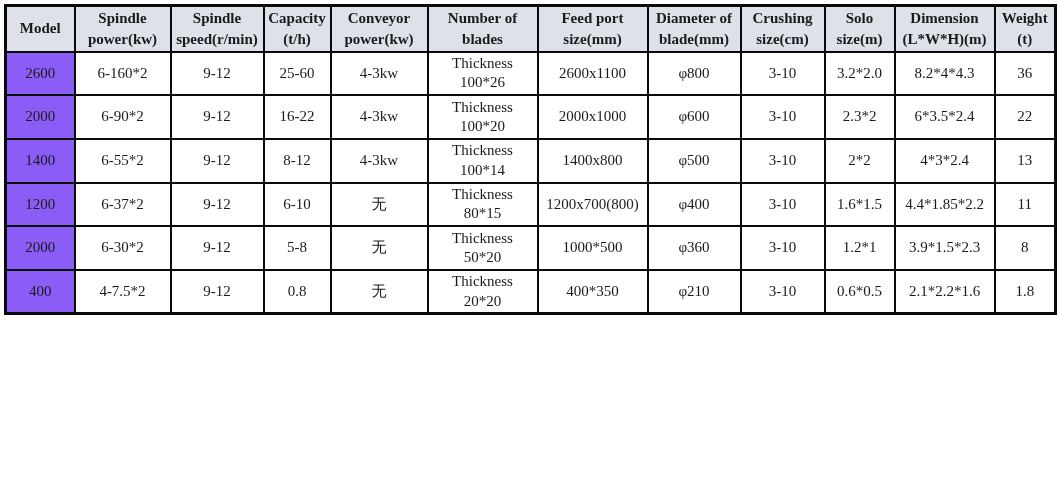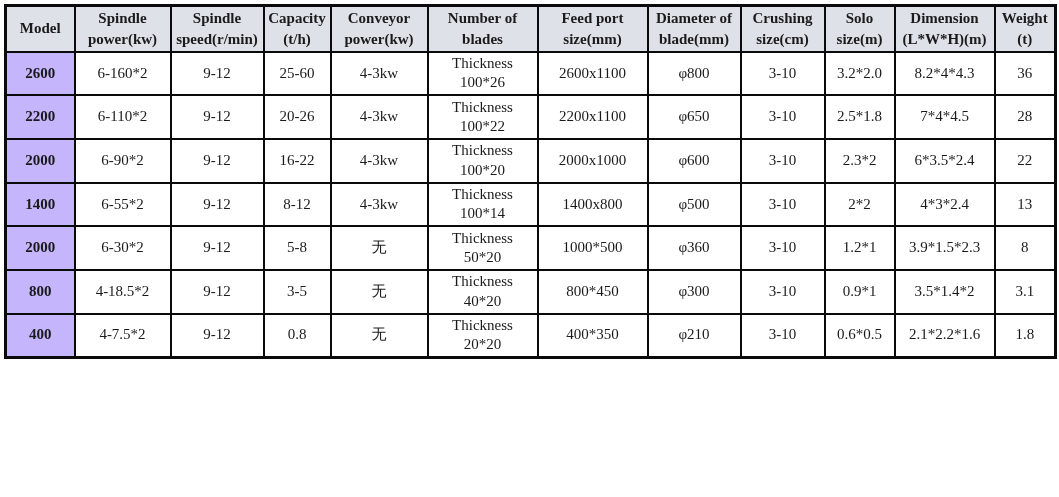--- a/index.html
+++ b/index.html
@@ -37,22 +37,22 @@
     line-height: 1.38;
     height: 46px;
   }
   tbody td {
     background: #ffffff;
     font-size: 15px;
     line-height: 1.3;
     height: 43.7px;
   }
   tbody td.model-cell {
-    background: #c4b5fd;
-    font-weight: bold;
+    background: #8b5cf6;
+    font-weight: normal;
   }
 </style>
 </head>
 <body>
 
 <div class="table-wrap">
   <table class="spec-table">
     <colgroup>
       <col style="width:69px">
       <col style="width:96px">
@@ -104,35 +104,20 @@
           <td>Thickness
 100*26</td>
           <td>2600x1100</td>
           <td>φ800</td>
           <td>3-10</td>
           <td>3.2*2.0</td>
           <td>8.2*4*4.3</td>
           <td>36</td>
         </tr>
         <tr>
-          <td class="model-cell">2200</td>
-          <td>6-110*2</td>
-          <td>9-12</td>
-          <td>20-26</td>
-          <td>4-3kw</td>
-          <td>Thickness
-100*22</td>
-          <td>2200x1100</td>
-          <td>φ650</td>
-          <td>3-10</td>
-          <td>2.5*1.8</td>
-          <td>7*4*4.5</td>
-          <td>28</td>
-        </tr>
-        <tr>
           <td class="model-cell">2000</td>
           <td>6-90*2</td>
           <td>9-12</td>
           <td>16-22</td>
           <td>4-3kw</td>
           <td>Thickness
 100*20</td>
           <td>2000x1000</td>
           <td>φ600</td>
           <td>3-10</td>
@@ -149,48 +134,48 @@
           <td>Thickness
 100*14</td>
           <td>1400x800</td>
           <td>φ500</td>
           <td>3-10</td>
           <td>2*2</td>
           <td>4*3*2.4</td>
           <td>13</td>
         </tr>
         <tr>
+          <td class="model-cell">1200</td>
+          <td>6-37*2</td>
+          <td>9-12</td>
+          <td>6-10</td>
+          <td>无</td>
+          <td>Thickness
+80*15</td>
+          <td>1200x700(800)</td>
+          <td>φ400</td>
+          <td>3-10</td>
+          <td>1.6*1.5</td>
+          <td>4.4*1.85*2.2</td>
+          <td>11</td>
+        </tr>
+        <tr>
           <td class="model-cell">2000</td>
           <td>6-30*2</td>
           <td>9-12</td>
           <td>5-8</td>
           <td>无</td>
           <td>Thickness
 50*20</td>
           <td>1000*500</td>
           <td>φ360</td>
           <td>3-10</td>
           <td>1.2*1</td>
           <td>3.9*1.5*2.3</td>
           <td>8</td>
-        </tr>
-        <tr>
-          <td class="model-cell">800</td>
-          <td>4-18.5*2</td>
-          <td>9-12</td>
-          <td>3-5</td>
-          <td>无</td>
-          <td>Thickness
-40*20</td>
-          <td>800*450</td>
-          <td>φ300</td>
-          <td>3-10</td>
-          <td>0.9*1</td>
-          <td>3.5*1.4*2</td>
-          <td>3.1</td>
         </tr>
         <tr>
           <td class="model-cell">400</td>
           <td>4-7.5*2</td>
           <td>9-12</td>
           <td>0.8</td>
           <td>无</td>
           <td>Thickness
 20*20</td>
           <td>400*350</td>

